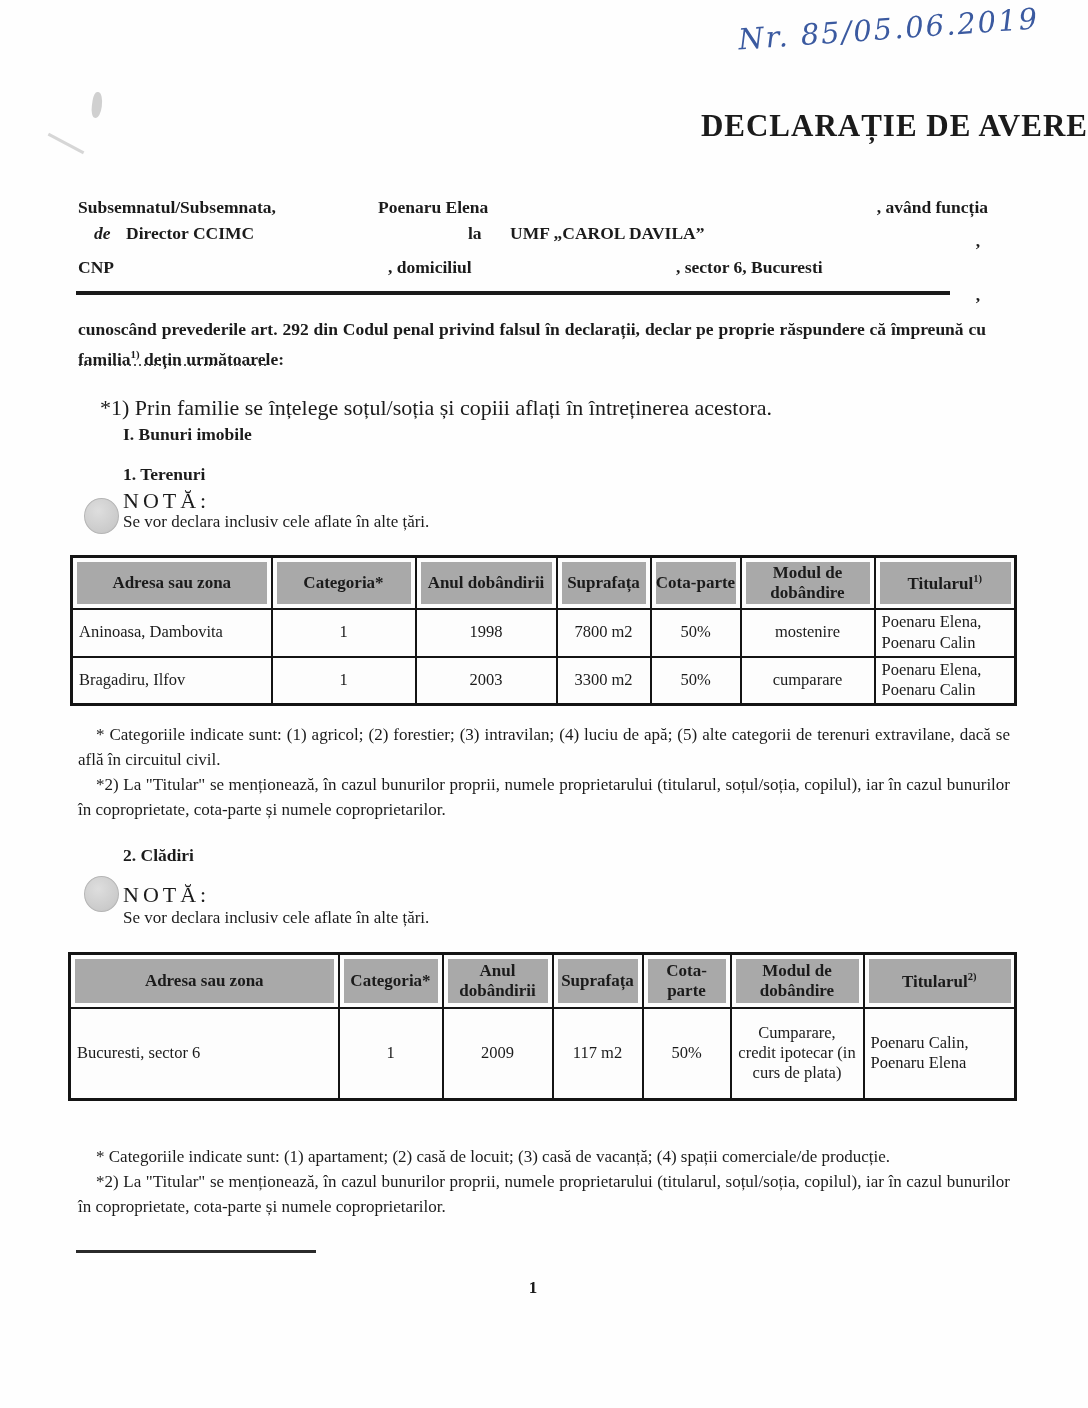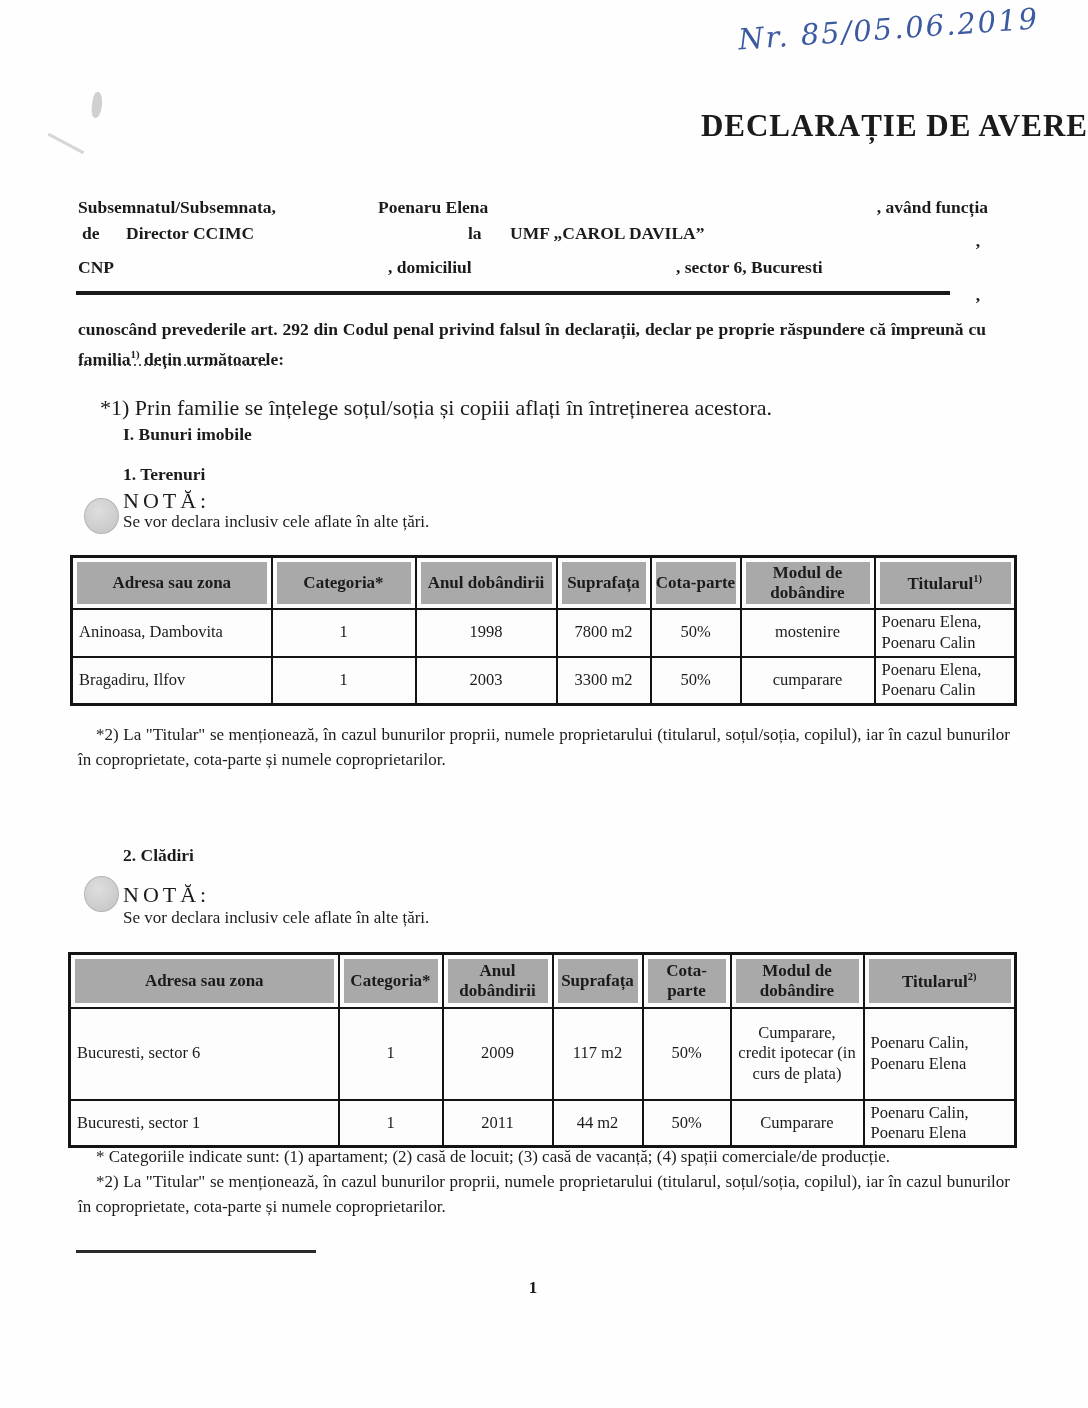--- a/index.html
+++ b/index.html
@@ -119,21 +119,21 @@
   <div class="abs handwritten">Nr. 85/05.06.2019</div>
 
   <div class="abs doc-title">DECLARAȚIE DE AVERE</div>
 
   <div class="abs hline" style="top:197px;">
     <span style="left:0;">Subsemnatul/Subsemnata,</span>
     <span style="left:300px;">Poenaru Elena</span>
     <span style="right:0;">, având funcția</span>
   </div>
   <div class="abs hline" style="top:223px;">
-    <span style="left:4px;">de</span>
+    <span style="left:16px;font-style:italic;">de</span>
     <span style="left:48px;">Director CCIMC</span>
     <span style="left:390px;">la</span>
     <span style="left:432px;">UMF „CAROL DAVILA”</span>
     <span style="right:8px;top:8px;">,</span>
   </div>
   <div class="abs hline" style="top:257px;">
     <span style="left:0;">CNP</span>
     <span style="left:310px;">, domiciliul</span>
     <span style="left:598px;">, sector 6, Bucuresti</span>
     <span style="right:8px;top:28px;">,</span>
@@ -186,20 +186,21 @@
       <td>2003</td>
       <td>3300 m2</td>
       <td>50%</td>
       <td>cumparare</td>
       <td class="al">Poenaru Elena, Poenaru Calin</td>
     </tr>
   </tbody>
     </table>
 
   <div class="abs tbl-notes" style="top:722px;">
+    <p>* Categoriile indicate sunt: (1) agricol; (2) forestier; (3) intravilan; (4) luciu de apă; (5) alte categorii de terenuri extravilane, dacă se află în circuitul civil.</p>
     <p>*2) La "Titular" se menționează, în cazul bunurilor proprii, numele proprietarului (titularul, soțul/soția, copilul), iar în cazul bunurilor în coproprietate, cota-parte și numele coproprietarilor.</p>
   </div>
 
   <div class="abs sec-head" style="left:123px;top:845px;">2. Clădiri</div>
   <div class="abs hole" style="left:84px;top:876px;"></div>
   <div class="abs nota-label" style="left:123px;top:882px;">NOTĂ:</div>
   <div class="abs nota-text" style="left:123px;top:908px;">Se vor declara inclusiv cele aflate în alte țări.</div>
 
   <table class="decl abs" style="left:68px;top:952px;width:946px;">
     <colgroup>
@@ -223,29 +224,20 @@
     </tr>
     <tr style="height:92px;">
       <td class="al">Bucuresti, sector 6</td>
       <td>1</td>
       <td>2009</td>
       <td>117 m2</td>
       <td>50%</td>
       <td>Cumparare, credit ipotecar (in curs de plata)</td>
       <td class="al">Poenaru Calin, Poenaru Elena</td>
     </tr>
-    <tr style="height:46px;">
-      <td class="al">Bucuresti, sector 1</td>
-      <td>1</td>
-      <td>2011</td>
-      <td>44 m2</td>
-      <td>50%</td>
-      <td>Cumparare</td>
-      <td class="al">Poenaru Calin, Poenaru Elena</td>
-    </tr>
   </tbody>
     </table>
 
   <div class="abs tbl-notes" style="top:1144px;">
     <p>* Categoriile indicate sunt: (1) apartament; (2) casă de locuit; (3) casă de vacanță; (4) spații comerciale/de producție.</p>
     <p>*2) La "Titular" se menționează, în cazul bunurilor proprii, numele proprietarului (titularul, soțul/soția, copilul), iar în cazul bunurilor în coproprietate, cota-parte și numele coproprietarilor.</p>
   </div>
 
   <div class="abs sep-line"></div>
 

